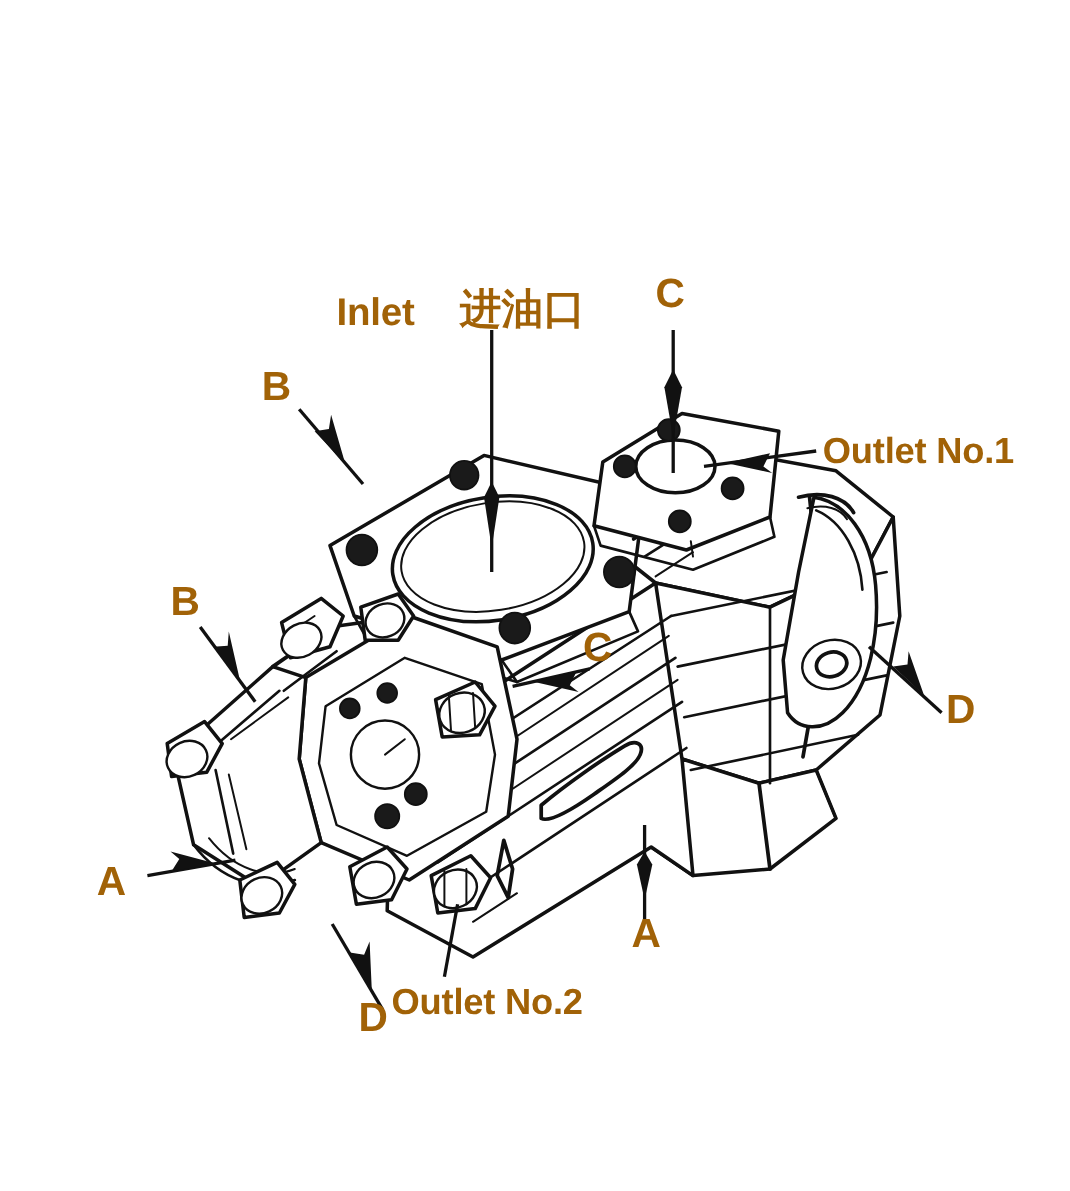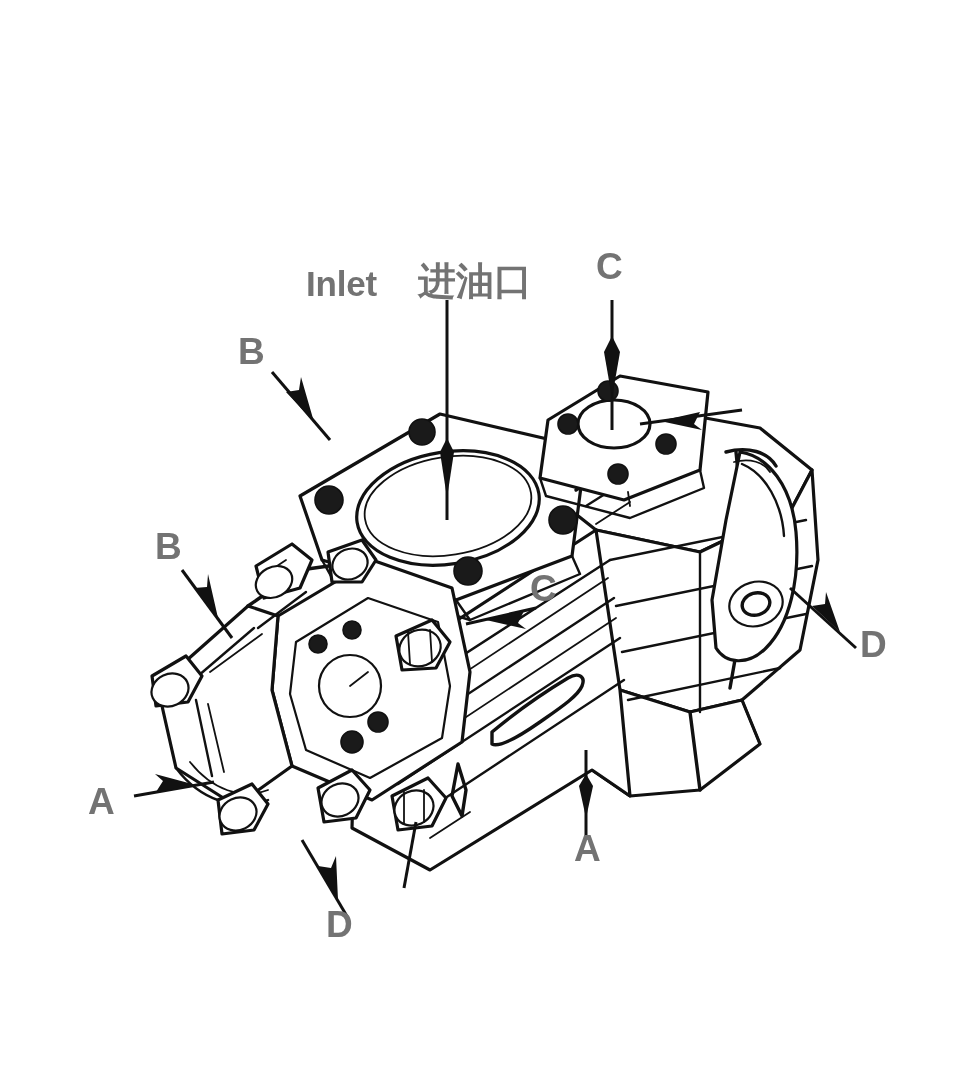--- a/index.html
+++ b/index.html
@@ -22,21 +22,21 @@
     position: absolute;
     left: 0;
     top: 0;
     width: 973px;
     height: 1083px;
     display: block;
   }
   .lbl {
     position: absolute;
     white-space: nowrap;
-    color: #737373;
+    color: #a16207;
     line-height: 1;
     user-select: none;
   }
   .lbl-latin {
     font-family: "Liberation Sans", "DejaVu Sans", sans-serif;
     font-weight: bold;
     letter-spacing: -0.2px;
   }
   .lbl-cjk {
     font-family: "DejaVu Sans", "Liberation Sans", sans-serif;
@@ -294,22 +294,24 @@
         <path class="lead" d="M302,840 L348,918"></path>
         <path class="arrowhd" d="M338,900 L318,866 L331,868 L336,856 Z"></path>
       </g>
     </g>
   </svg>
 
   <div class="lbl lbl-latin" id="label-inlet-en">Inlet</div>
 
   <div class="lbl lbl-cjk" id="label-inlet-cn">进油口</div>
 
-
-
+  <div class="lbl lbl-latin" id="label-outlet1-en">Outlet No.1</div>
+
+
+  <div class="lbl lbl-latin" id="label-outlet2-en">Outlet No.2</div>
 
 
   <div class="lbl lbl-section" id="label-sec-b-top">B</div>
 
   <div class="lbl lbl-section" id="label-sec-b-left">B</div>
 
   <div class="lbl lbl-section" id="label-sec-c-top">C</div>
 
   <div class="lbl lbl-section" id="label-sec-c-mid">C</div>
 

